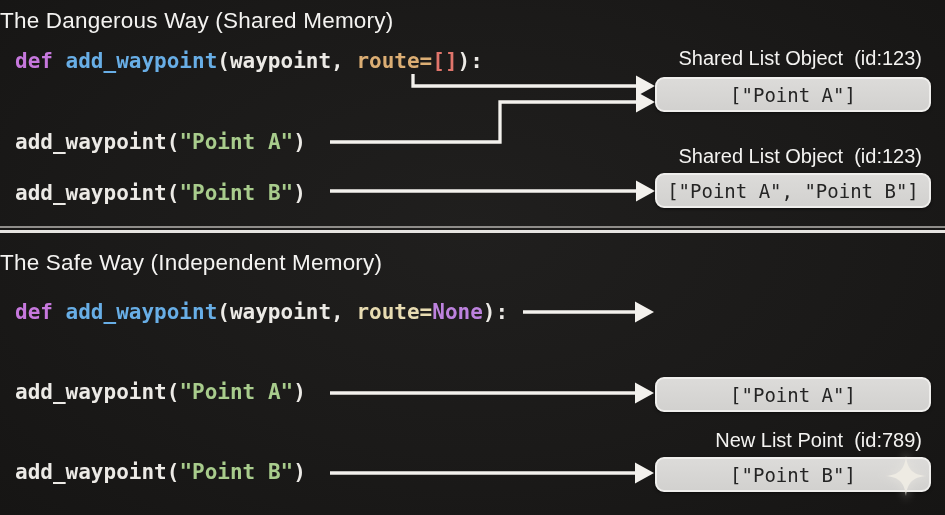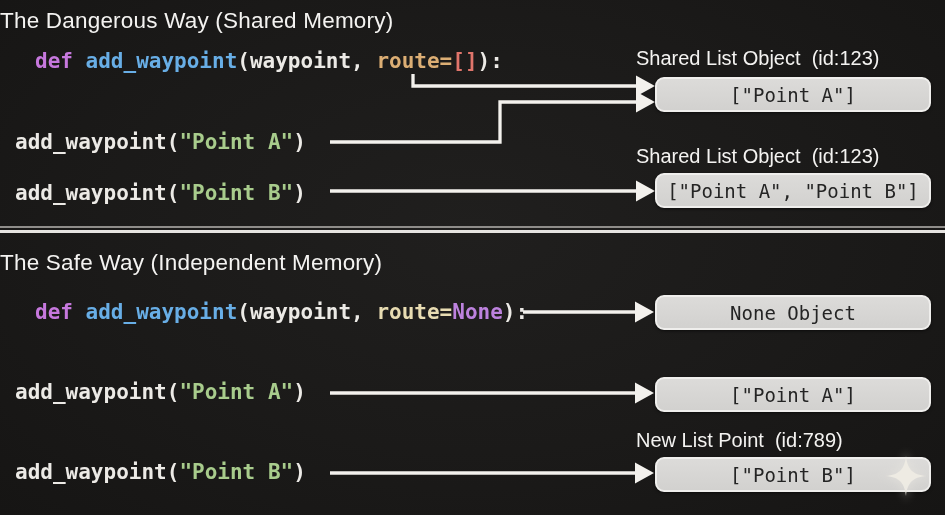--- a/index.html
+++ b/index.html
@@ -11,26 +11,26 @@
   .abs{position:absolute;}
   .section-title{
     left:0;width:945px;text-align:left;
     color:var(--title);font-size:22.5px;font-weight:500;letter-spacing:.2px;
   }
   .code{
     left:15px;white-space:pre;
     font-family:"DejaVu Sans Mono","Liberation Mono",monospace;
     font-weight:bold;font-size:21px;line-height:25px;color:var(--plain);
   }
-  .kw{color:var(--kw);margin-left:20px;} .fn{color:var(--fn);margin-top:36px;} .plain{color:var(--plain);}
+  .kw{color:var(--kw);} .fn{color:var(--fn);margin-top:36px;} .plain{color:var(--plain);}
   .param-warm{color:var(--param-warm);} .param-cream{color:var(--param-cream);}
   .lit-bracket{color:var(--lit-bracket);} .lit-none{color:var(--lit-none);}
   .str{color:var(--str);}
   .obj-label{
-    left:636px;width:286px;text-align:left;white-space:pre;
+    left:636px;width:286px;text-align:right;white-space:pre;
     color:var(--label);font-size:20px;font-weight:500;
   }
   .obj-box{
     left:655px;width:276px;height:35px;box-sizing:border-box;
     background:linear-gradient(180deg,#dcdbd9 0%,#d2d1cf 100%);
     border:2px solid var(--box-border);border-radius:9px;
     display:flex;align-items:center;justify-content:center;
     font-family:"DejaVu Sans Mono","Liberation Mono",monospace;
     font-size:19px;color:var(--box-text);white-space:pre;
     box-shadow:0 1px 3px rgba(0,0,0,.55);
@@ -92,23 +92,20 @@
 
   <div class="abs code" style="top:181px"><span class="plain">add_waypoint(</span><span class="str">"Point B"</span><span class="plain">)</span></div>
 
   <div class="abs divider dim"></div>
   <div class="abs divider bright"></div>
 
   <div class="abs code" style="top:300px"><span class="kw">def </span><span class="fn">add_waypoint</span><span class="plain">(waypoint, </span><span class="param-cream">route=</span><span class="lit-none">None</span><span class="plain">):</span></div>
 
   <div class="abs section-title" style="top:250px">The Safe Way (Independent Memory)</div>
 
-  <div class="abs obj-box" style="top:295px">
-    <span>None Object</span>
-  </div>
 
   <div class="abs obj-box" style="top:377px">
     <span>["Point A"]</span>
   </div>
 
   <div class="abs code" style="top:380px"><span class="plain">add_waypoint(</span><span class="str">"Point A"</span><span class="plain">)</span></div>
 
   <div class="abs obj-label" style="top:429px">New List Point  (id:789)</div>
   <div class="abs obj-box" style="top:457px">
     <span>["Point B"]</span>

